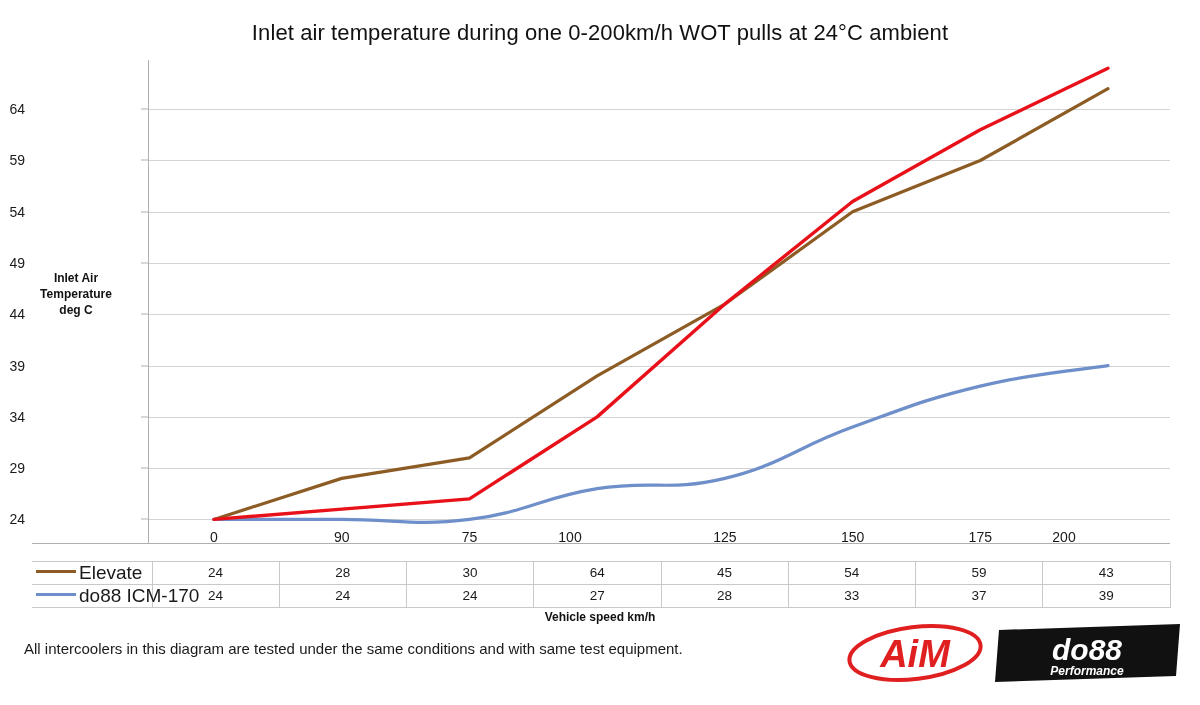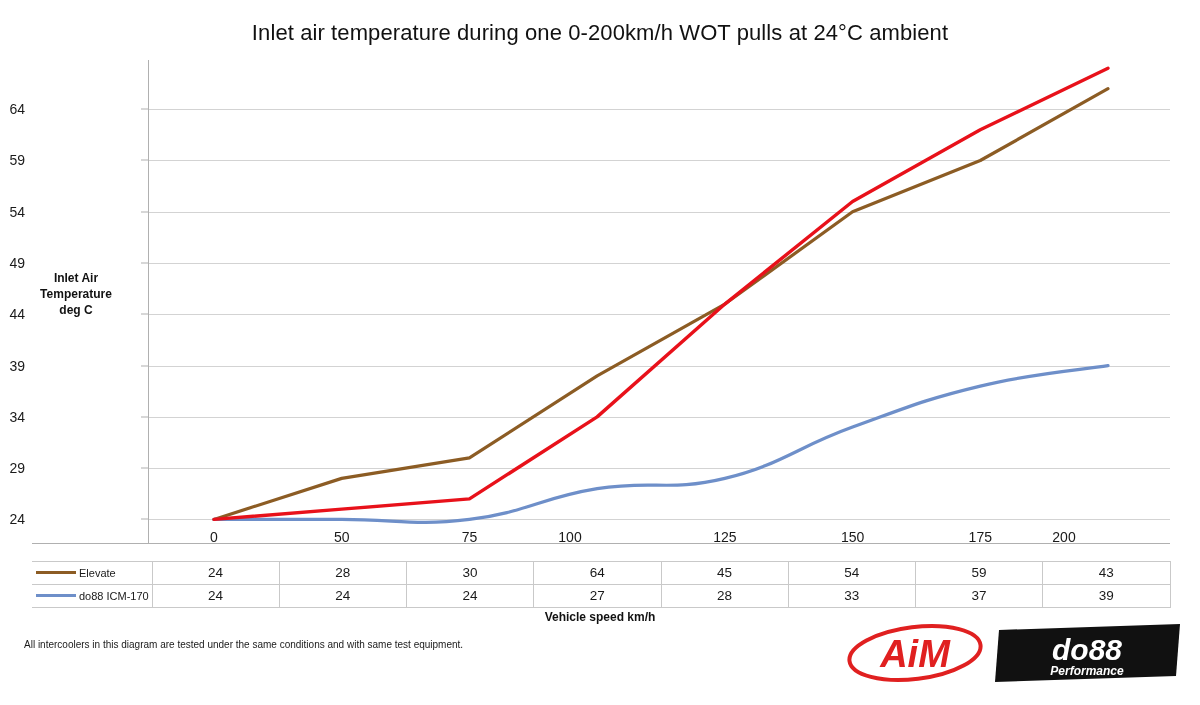--- a/index.html
+++ b/index.html
@@ -88,25 +88,25 @@
     border-left:none;
   }
   #data-table tr.header-row td { border:none; height:18px; }
   .swatch {
     display:inline-block;
     width:40px; height:3px;
     vertical-align:middle;
     margin-right:3px;
     margin-bottom:2px;
   }
-  .legend-text { vertical-align:middle; font-size:11px; }
+  .legend-text { vertical-align:middle; font-size:19px; }
   
   #footnote {
     position:absolute; left:24px; top:638px;
-    font-size:10px; line-height:1.45; color:#1a1a1a;
+    font-size:15px; line-height:1.45; color:#1a1a1a;
   }
   
   #logo-aim {
     position:absolute; left:845px; top:622px; width:140px; height:62px;
   }
   #logo-do88 {
     position:absolute; left:995px; top:624px; width:185px; height:58px;
   }
 </style>
 </head>
@@ -151,21 +151,21 @@
     <div class="ytick" style="top: 416.866px;">34</div>
     <div class="ytick" style="top: 365.592px;">39</div>
     <div class="ytick" style="top: 314.318px;">44</div>
     <div class="ytick" style="top: 263.045px;">49</div>
     <div class="ytick" style="top: 211.771px;">54</div>
     <div class="ytick" style="top: 160.497px;">59</div>
     <div class="ytick" style="top: 109.223px;">64</div>
   </div>
 <div id="xtick-labels">
     <div class="xtick" style="left: 214px;">0</div>
-    <div class="xtick" style="left: 341.714px;">50</div>
+    <div class="xtick" style="left: 341.714px;">90</div>
     <div class="xtick" style="left: 469.429px;">75</div>
     <div class="xtick" style="left: 570px;">100</div>
     <div class="xtick" style="left: 724.857px;">125</div>
     <div class="xtick" style="left: 852.571px;">150</div>
     <div class="xtick" style="left: 980.286px; text-align: center;">175</div>
     <div class="xtick" style="left: 1064px;">200</div>
   </div>
 
 <svg id="series-layer">
     <path d="M 214.00 519.41 L 341.71 478.39 L 469.43 457.89 L 597.14 375.85 L 724.86 304.06 L 852.57 211.77 L 980.29 160.50 L 1108.00 88.71" fill="none" stroke="#8C5C24" stroke-width="3.2" stroke-linecap="round" stroke-linejoin="round"></path>

